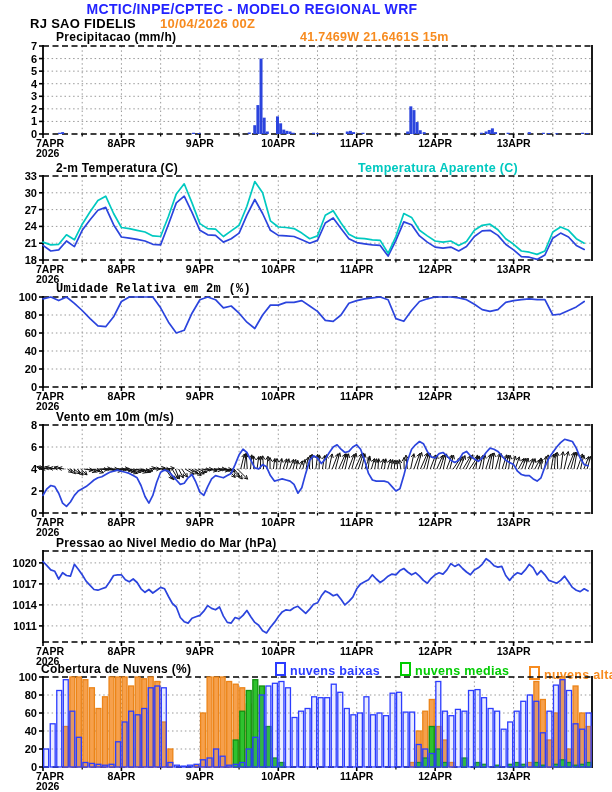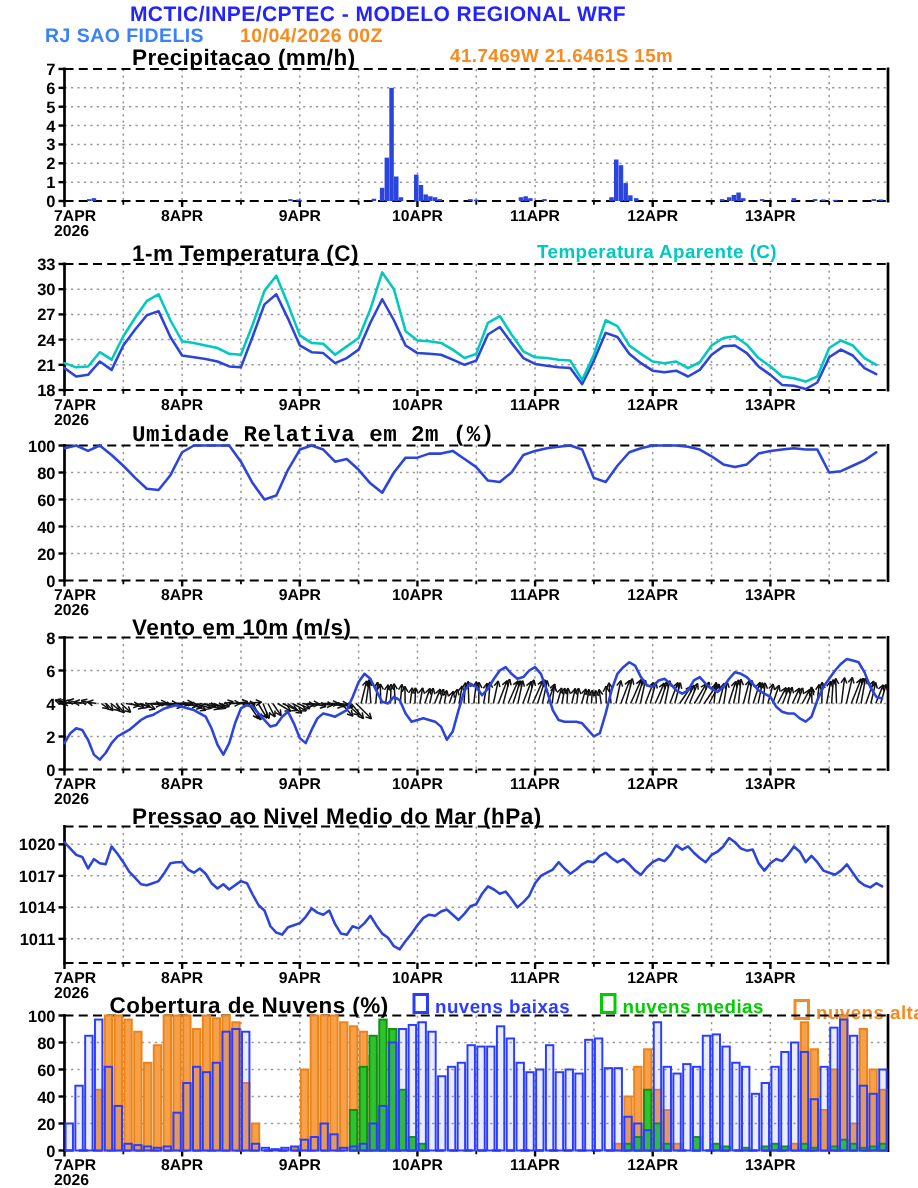--- a/index.html
+++ b/index.html
@@ -1,22 +1,22 @@
 <!DOCTYPE html>
 <html><head>
 <meta charset="utf-8">
 <style>
   html,body{margin:0;padding:0;background:#fff;}
   .page{position:relative;width:612px;height:792px;background:#fff;overflow:hidden;
         font-family:"Liberation Sans",sans-serif;font-weight:bold;}
   .page span{position:absolute;white-space:nowrap;letter-spacing:.3px;}
   .hdr1{top:1px;left:0;width:504px;text-align:center;font-size:14px;color:#2323ff;letter-spacing:1.2px;}
-  .hdr-station{top:16px;left:30px;font-size:13px;color:#3b82f6;letter-spacing:.8px;}
+  .hdr-station{top:16px;left:30px;font-size:13px;color:#000000;letter-spacing:.8px;}
   .hdr-run{top:16px;left:160px;font-size:13px;color:#f78b1f;letter-spacing:.8px;}
-  .ptitle{font-size:15px;color:#000;margin-left:32px;}
+  .ptitle{font-size:12px;color:#000;}
   .coords{top:30px;left:300px;font-size:12.5px;color:#f78b1f;letter-spacing:.8px;}
   .cyantxt{top:161px;left:358px;font-size:12.5px;color:#00c9c0;}
   .legend-item{font-size:12.5px;margin-left:28px;}
   .lg-square{display:inline-block;width:7px;height:10px;background:#fff;vertical-align:-1px;margin-right:4px;}
   .sq-blue{border:2px solid #2b3cff;}
   .sq-green{border:2px solid #00cc00;}
   .sq-orange{border:2px solid #f78b1f;}
   .c-blue{color:#2b3cff;} .c-green{color:#00cc00;} .c-orange{color:#f78b1f;}
   svg{position:absolute;top:0;left:0;}
 </style>
@@ -24,21 +24,21 @@
 <body>
 
 <div class="page">
   <span class="hdr1">MCTIC/INPE/CPTEC - MODELO REGIONAL WRF</span>
   <span class="hdr-station">RJ SAO FIDELIS</span>
   <span class="hdr-run">10/04/2026 00Z</span>
 
   <span class="ptitle" style="top:30px;left:56px;">Precipitacao (mm/h)</span>
   <span class="coords">41.7469W 21.6461S 15m</span>
 
-  <span class="ptitle" style="top:161px;left:56px;">1-m Temperatura (C)</span>
+  <span class="ptitle" style="top:161px;left:56px;">2-m Temperatura (C)</span>
   <span class="cyantxt">Temperatura Aparente (C)</span>
 
   <span class="ptitle" style="top:282px;left:56px;font-family:Liberation Mono, monospace;">Umidade Relativa em 2m (%)</span>
 
   <span class="ptitle" style="top:410px;left:56px;">Vento em 10m (m/s)</span>
 
   <span class="ptitle" style="top:536px;left:56px;">Pressao ao Nivel Medio do Mar (hPa)</span>
 
   <span class="ptitle" style="top:662px;left:41px;">Cobertura de Nuvens (%)</span>
   <span class="legend-item" style="top:662px;left:247px;"><i class="lg-square sq-blue"></i><b class="c-blue">nuvens baixas</b></span>

